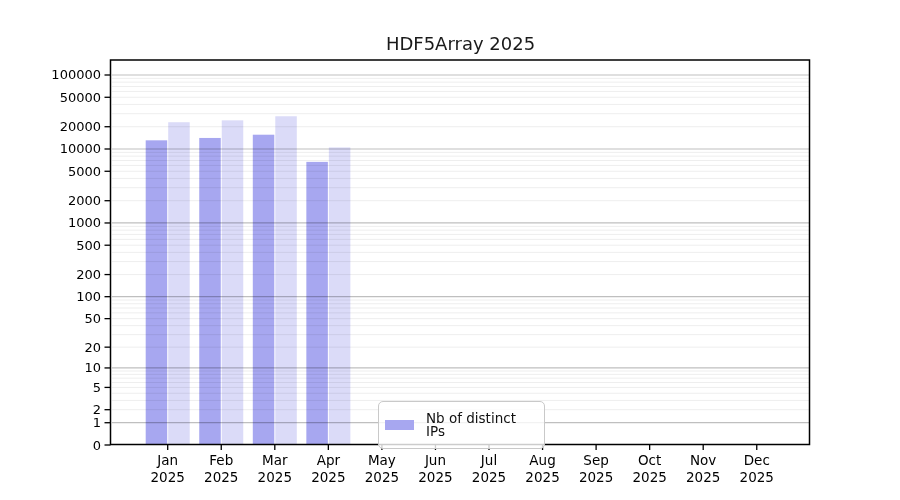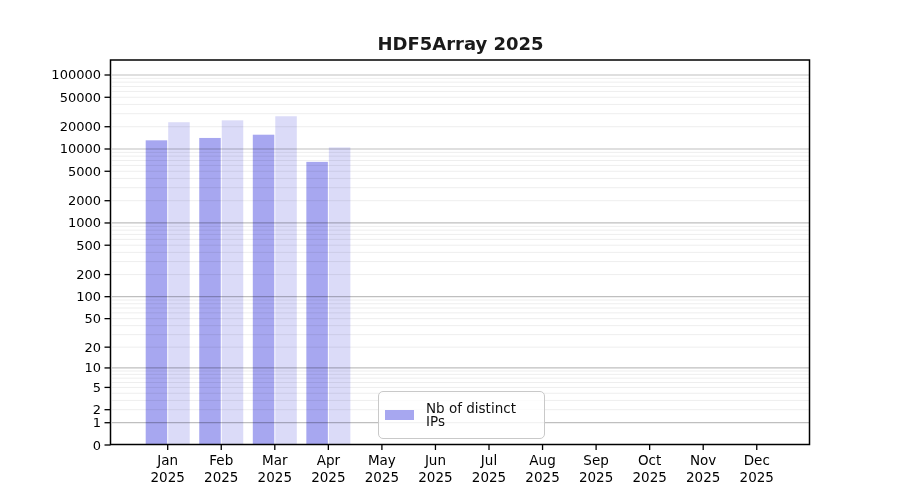--- a/index.html
+++ b/index.html
@@ -1,21 +1,21 @@
 <!DOCTYPE html>
 <html><head>
 <meta charset="utf-8">
 <style>
   html,body{margin:0;padding:0;background:#ffffff;}
   .figure{position:relative;width:900px;height:500px;background:#ffffff;
           font-family:"DejaVu Sans",sans-serif;overflow:hidden;}
   #plot{position:absolute;left:0;top:0;}
   .title{position:absolute;left:111px;width:699px;top:33px;text-align:center;
-         font-size:18px;color:#1a1a1a;font-weight:bold;}
-  .legend{position:absolute;left:378px;top:391px;width:167px;height:48px;
+         font-size:18px;color:#1a1a1a;}
+  .legend{position:absolute;left:378px;top:401px;width:167px;height:48px;
           box-sizing:border-box;background:rgba(255,255,255,0.8);
           border:1px solid #c9c9c9;border-radius:5px;z-index:2;
           display:flex;flex-direction:column;justify-content:space-evenly;
           padding:2px 8px 2px 6px;}
   .legend-row{display:flex;align-items:center;gap:12px;font-size:13.5px;
               color:#111;line-height:1;}
   .swatch{width:29px;height:10px;flex:0 0 auto;}
   svg text{font-family:"DejaVu Sans",sans-serif;fill:#000;}
 </style>
 </head>

